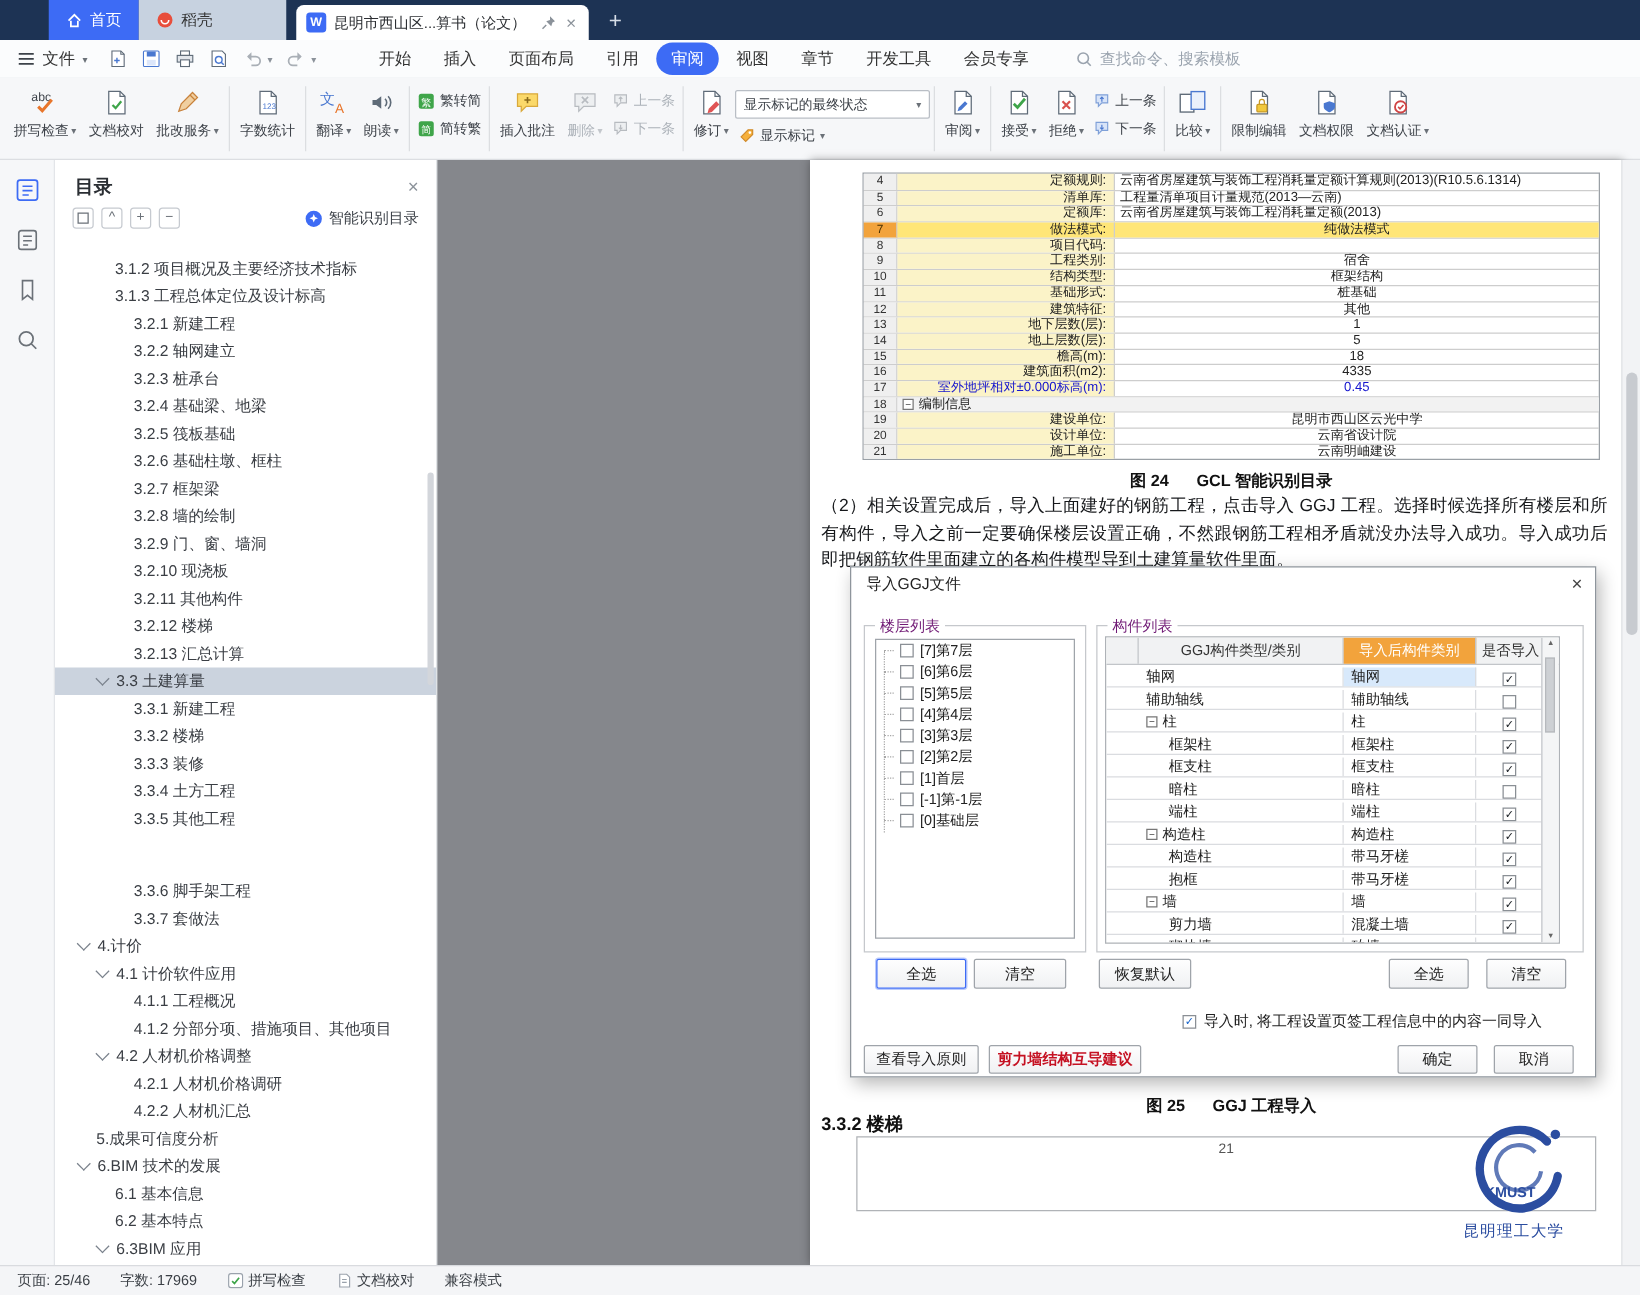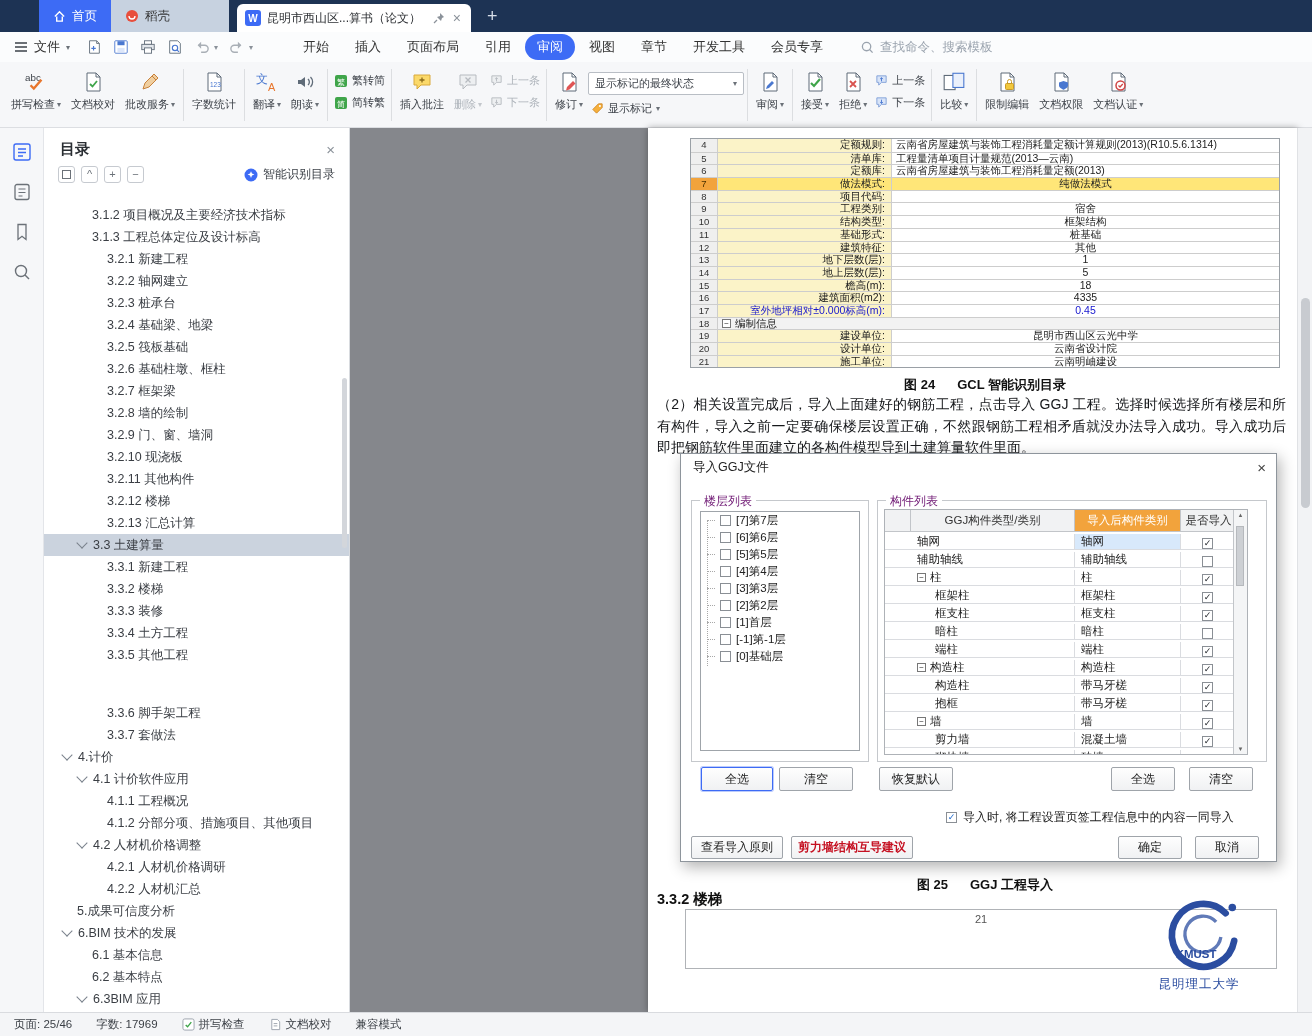--- a/index.html
+++ b/index.html
@@ -123,21 +123,21 @@
   .cc3.sel{background:#D8E9FB;}
   .cc4{flex:1;display:flex;align-items:center;justify-content:center;}
   .comp-scroll{position:absolute;right:0;top:0;bottom:0;width:13px;border-left:1px solid #C2C5C9;background:#F4F5F6;}
   .cs-arrow{position:absolute;left:0;width:100%;text-align:center;font-size:6px;color:#666;}
   .cs-thumb{position:absolute;left:2px;top:16px;width:8px;height:60px;background:#CDD0D4;border:1px solid #B6B9BD;box-sizing:border-box;}
   .import-note{position:absolute;left:265px;top:355px;display:flex;gap:6px;align-items:center;font-size:12px;color:#222;}
   .red-btn{color:#C51122;font-weight:bold;}
   .doc-h3{position:absolute;left:9px;font-size:14.5px;font-weight:bold;color:#111;}
   .pagebreak-box{position:absolute;left:37px;top:781px;width:592px;height:60px;border:1px solid #B0B3B7;box-sizing:border-box;}
   .pb-num{position:absolute;top:3px;left:0;width:100%;text-align:center;font-size:11px;color:#555;}
-  .kmust{position:absolute;left:495px;top:770px;width:112px;text-align:center;}
+  .kmust{position:absolute;left:507px;top:770px;width:112px;text-align:center;}
   .kmust-cn{font-family:"Liberation Serif","DejaVu Serif",serif;font-size:12.5px;color:#2B4DA0;letter-spacing:1px;margin-top:-4px;}
   
   .statusbar{position:absolute;left:0;right:0;bottom:0;height:24px;background:#F4F5F7;border-top:1px solid #D9DBDF;
              display:flex;align-items:center;gap:24px;padding:0 14px;font-size:11.5px;color:#3A3F45;box-sizing:border-box;}
   .sb-item{display:flex;align-items:center;gap:4px;white-space:nowrap;}
 </style>
 </head>
 <body>
 
 <div class="app">

